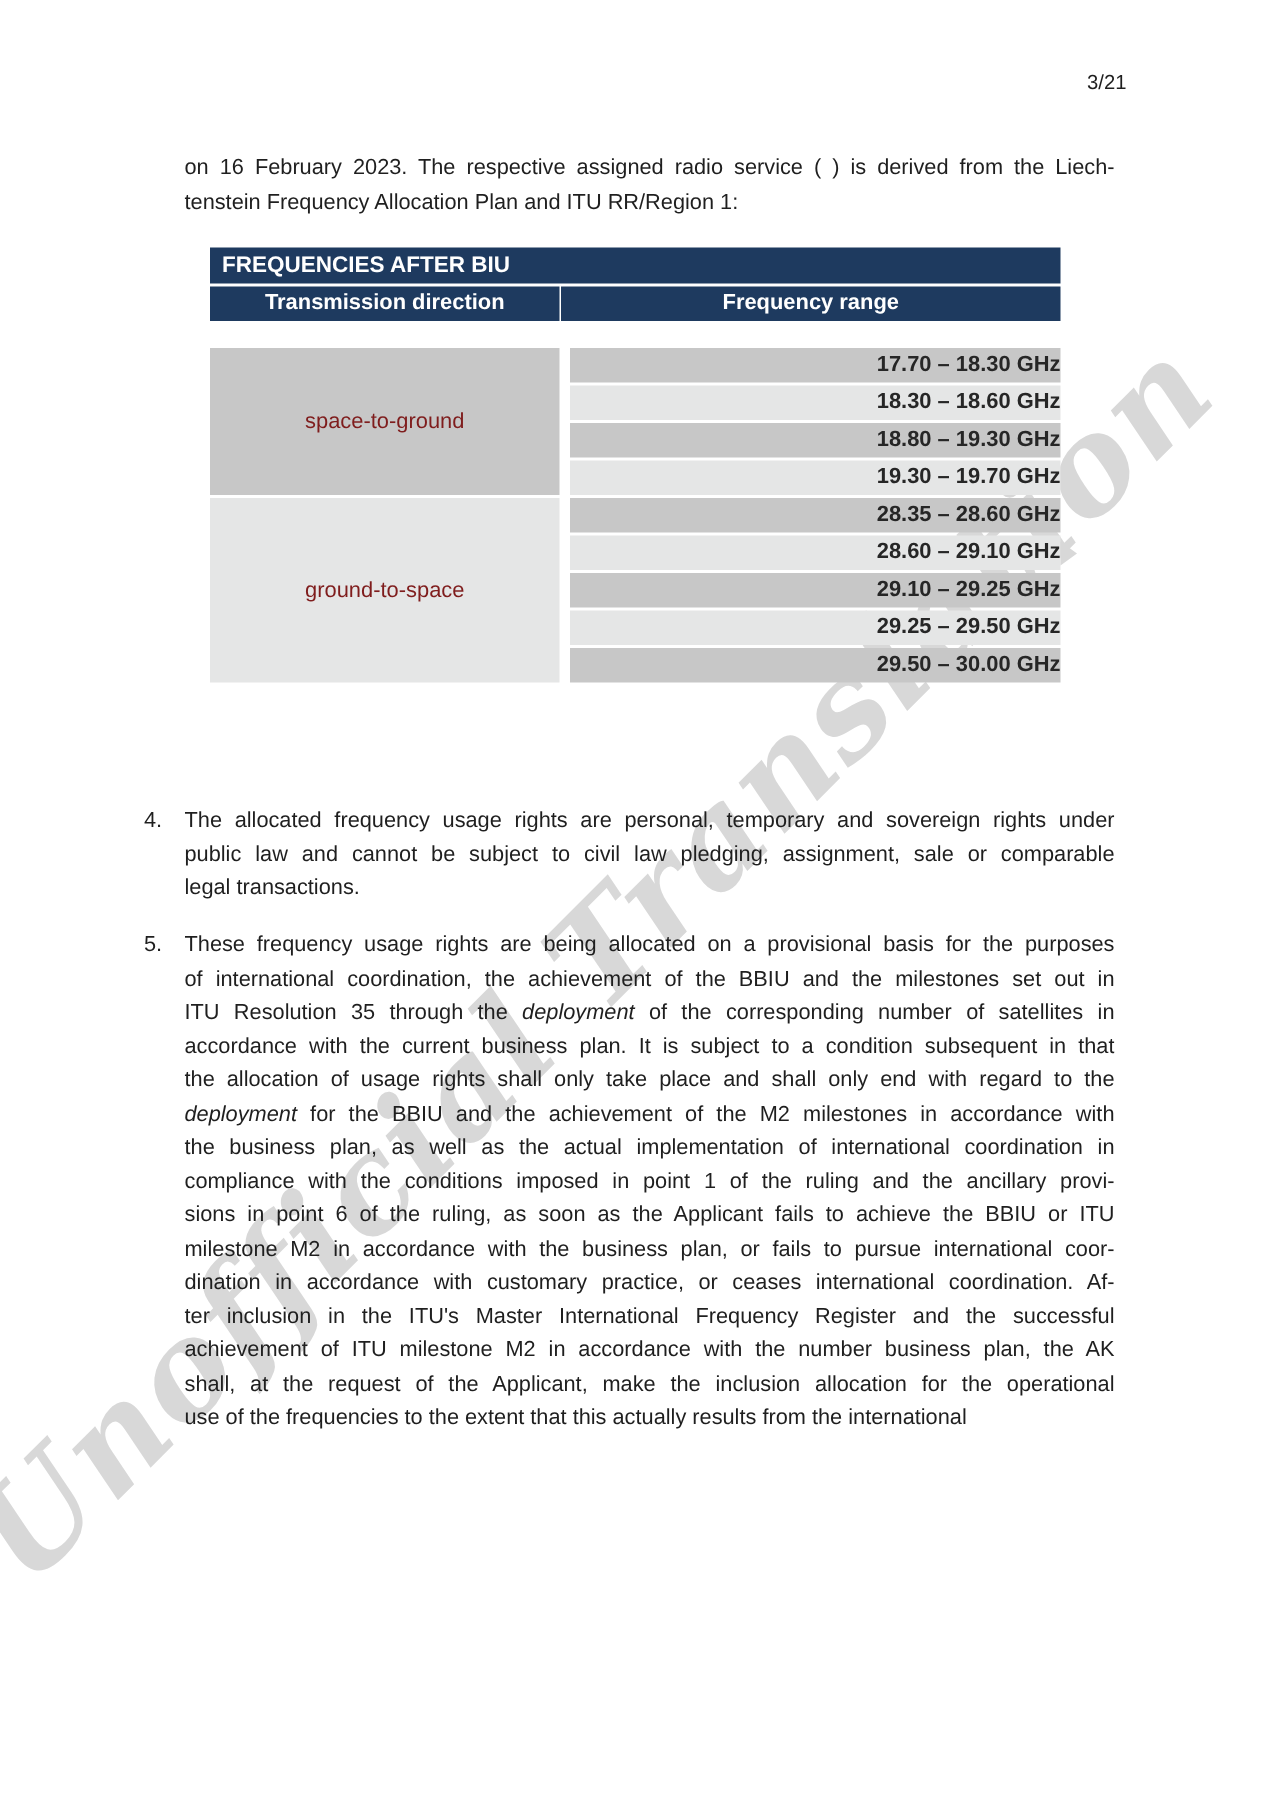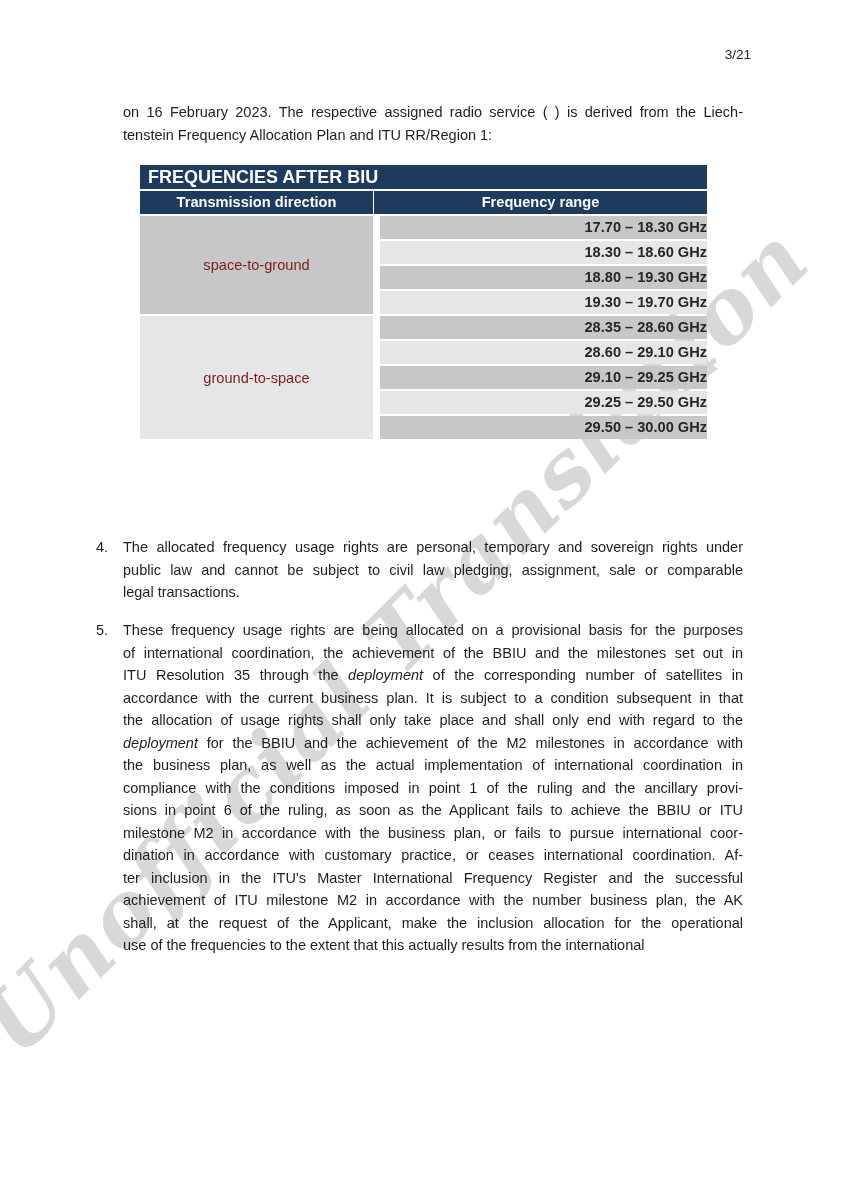--- a/index.html
+++ b/index.html
@@ -63,27 +63,27 @@
     font-size: 14.5px; line-height: 22.5px;
   }
   .para-lines { margin-left: 27px; width: 620px; font-size: 14.5px; line-height: 22.5px; }
 
   
   .freq-table { position: absolute; left: 140px; top: 165px; width: 567px; font-size: 14.6px; }
   .t-title {
     background: var(--navy, #1e3a5f);
     color: #ffffff;
     font-weight: bold;
-    font-size: 18px;
+    font-size: 15px;
     height: 24px;
     line-height: 24px;
     padding-left: 8px;
     margin-bottom: 2px;
   }
-  .t-head { display: flex; gap: 1px; margin-bottom: 2px; }
+  .t-head { display: flex; gap: 1px; margin-bottom: 18px; }
   .t-head-cell {
     background: var(--navy, #1e3a5f);
     color: #ffffff;
     font-weight: bold;
     height: 23px;
     line-height: 23px;
     text-align: center;
   }
   .t-head-cell.left { width: 233px; }
   .t-head-cell.right { flex: 1; }

